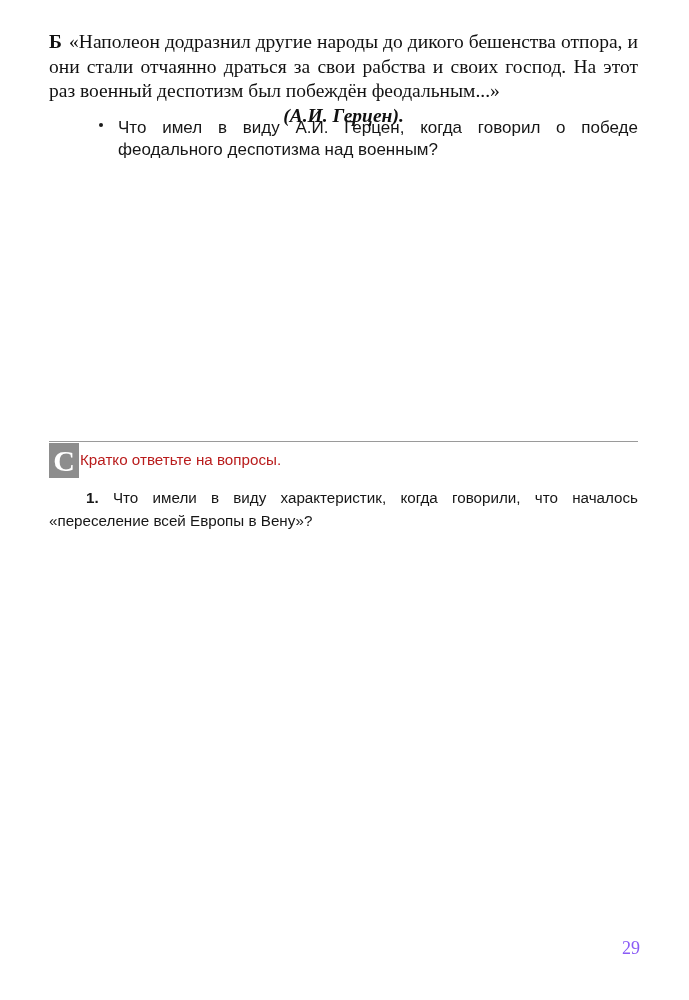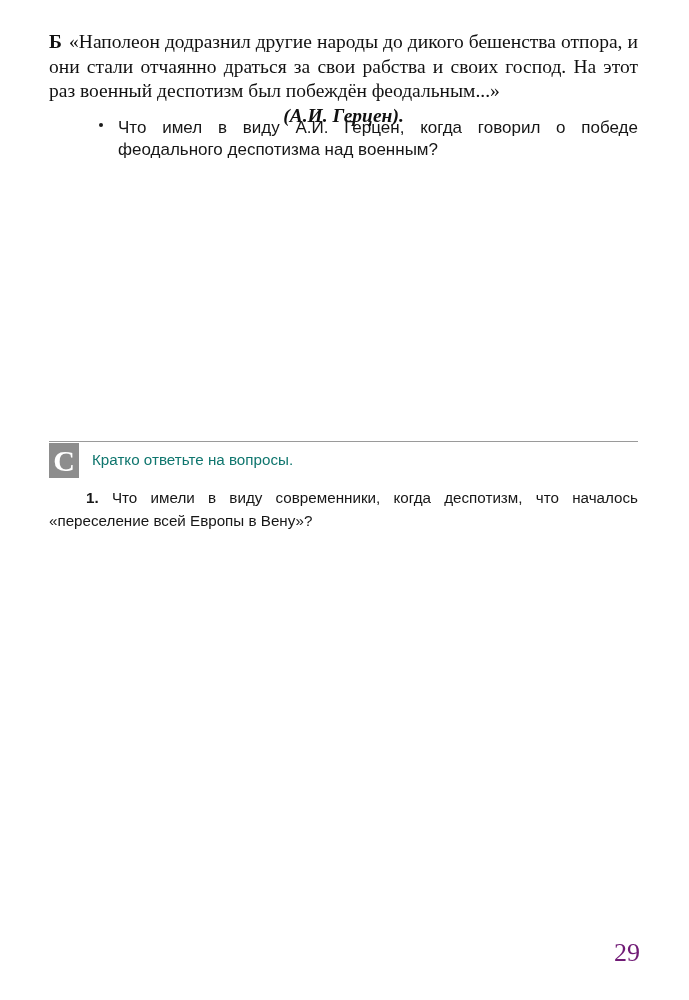--- a/index.html
+++ b/index.html
@@ -97,25 +97,25 @@
     background: #8d8d8d;
     color: #ffffff;
     font-family: "Liberation Serif", serif;
     font-weight: bold;
     font-size: 30px;
     line-height: 35px;
     text-align: center;
   }
   .sec-heading {
     position: absolute;
-    left: 92px;
+    left: 80px;
     top: 450px;
     font-size: 15.2px;
     line-height: 20px;
-    color: #0f766e;
+    color: #b91c1c;
   }
 
   .numbered-q {
     position: absolute;
     left: 49px;
     width: 589px;
     font-size: 15.2px;
     line-height: 22.5px;
     text-align: justify;
     text-justify: inter-word;
@@ -125,22 +125,22 @@
   .numbered-q .qnum {
     font-weight: bold;
   }
 
   
   .page-number {
     position: absolute;
     right: 49px;
     top: 938px;
     font-family: "Liberation Serif", serif;
-    font-size: 26px;
-    color: #701a75;
+    font-size: 18px;
+    color: #8b5cf6;
     margin-left: 28px;
   }
 </style>
 </head>
 <body>
 
 <div class="page">
 
   <div class="quote-block">
     <span class="sec-letter">Б</span><span>«Наполеон додразнил другие народы до дикого бешенства отпора, и они стали отчаянно драться за свои рабства и своих господ. На этот раз военный деспотизм был побеждён феодальным...»</span>
@@ -159,21 +159,21 @@
   <div class="rule" style="top:322px"></div>
   <div class="rule" style="top:352px"></div>
   <div class="rule" style="top:383px"></div>
   <div class="rule" style="top:413px"></div>
 
   <div class="section-divider" style="top:441px"></div>
 
   <div class="sec-box">С</div>
   <div class="sec-heading">Кратко ответьте на вопросы.</div>
 
-  <div class="numbered-q" style="top:487px"><span class="qnum">1.</span> <span>Что имели в виду современники, когда деспотизм, что началось «переселение всей Европы в Вену»?</span></div>
+  <div class="numbered-q" style="top:487px"><span class="qnum">1.</span> <span>Что имели в виду характеристик, когда говорили, что началось «переселение всей Европы в Вену»?</span></div>
   <div class="rule" style="top:552px"></div>
   <div class="rule" style="top:583px"></div>
   <div class="rule" style="top:613px"></div>
 
   <div class="rule" style="top:713px"></div>
   <div class="rule" style="top:744px"></div>
   <div class="rule" style="top:774px"></div>
 
   <div class="rule" style="top:858px"></div>
   <div class="rule" style="top:889px"></div>

